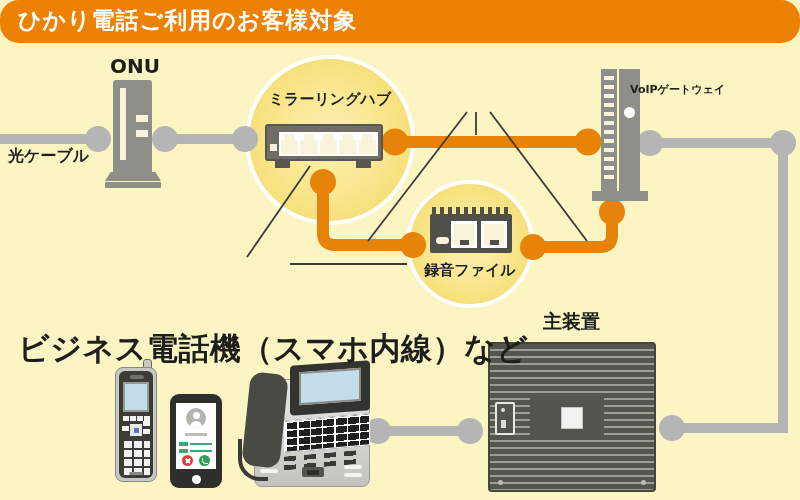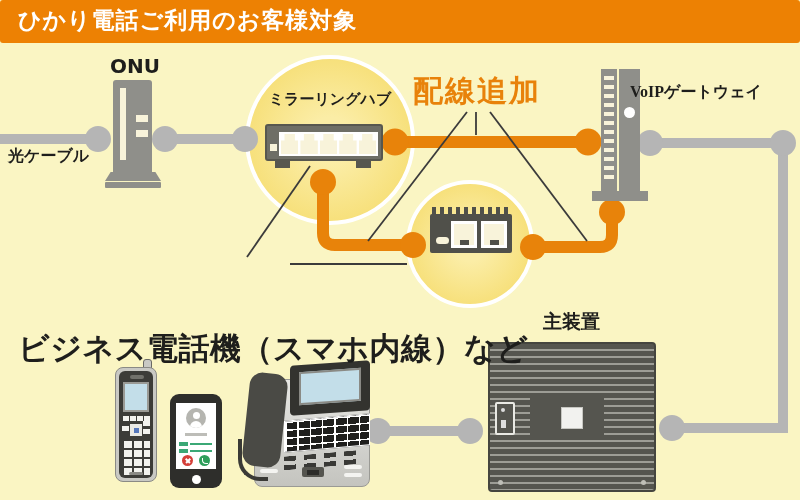--- a/index.html
+++ b/index.html
@@ -14,26 +14,26 @@
           background:radial-gradient(circle, var(--circle-light) 20%, var(--circle-yellow) 80%); }
   #halo-hub { left:245px; top:55px; width:170px; height:170px; }
   #halo-rec { left:406px; top:180px; width:128px; height:128px; }
 
   
   #cables { position:absolute; left:0; top:0; pointer-events:none; }
 
   
   .lbl { position:absolute; color:var(--text-dark); font-weight:bold; white-space:nowrap; }
   #banner { left:237px; top:11px; background:var(--orange); color:#fff; font-weight:bold;
-            font-size:23px; padding:5px 18px 7px; border-radius:3px; letter-spacing:1px; }
+            font-size:23px; padding:5px 18px 7px; border-radius:19px; letter-spacing:1px; }
   #lbl-onu { left:110px; top:54px; width:48px; text-align:center; font-size:20px; }
   #lbl-cable { left:8px; top:146px; font-size:16px; }
   #lbl-hub { left:252px; top:90px; width:156px; text-align:center; font-size:15px; }
   #lbl-wiring { left:413px; top:71px; font-size:30px; color:var(--orange-text); letter-spacing:2px; }
-  #lbl-gw { left:630px; top:82px; font-size:16px;font-family:Liberation Serif, serif; }
+  #lbl-gw { left:630px; top:82px; font-size:11px; }
   #lbl-install { left:157px; top:254px; font-size:30px; color:var(--orange-text); letter-spacing:2px; }
   #lbl-rec { left:408px; top:260px; width:124px; text-align:center; font-size:15px; line-height:20px; }
   #lbl-main { left:543px; top:309px; font-size:19px; }
   #lbl-phones { left:18px; top:328px; font-size:31px; letter-spacing:0.5px; }
 
   
   
   #onu-tower { left:113px; top:80px; width:39px; height:92px; background:var(--dev-gray); border-radius:3px 3px 0 0; }
   #onu-stripe { left:120px; top:88px; width:6px; height:72px; background:var(--cream); }
   .onu-led { left:136px; width:12px; height:7px; background:var(--cream); }
@@ -266,20 +266,20 @@
     <div class="dp-lightslot" style="left:22px; top:106px;"></div>
     <div class="dp-lightslot" style="right:10px; top:102px;"></div>
     <div class="dp-lightslot" style="right:10px; top:110px;"></div>
     <div id="dp-slot"></div>
   </div>
 
   <div id="banner">ひかり電話ご利用のお客様対象</div>
   <div class="lbl" id="lbl-onu">ONU</div>
   <div class="lbl" id="lbl-hub">ミラーリングハブ</div>
   <div class="lbl" id="lbl-cable">光ケーブル</div>
-  <div class="lbl" id="lbl-wiring">配線追加</div>
   <div class="lbl" id="lbl-gw">VoIPゲートウェイ</div>
   <div class="lbl" id="lbl-rec">
+    <div>録音ファイル</div>
   </div>
   <div class="lbl" id="lbl-main">主装置</div>
   <div class="lbl" id="lbl-phones">ビジネス電話機（スマホ内線）など</div>
 
 </div>
 
 </body></html>

